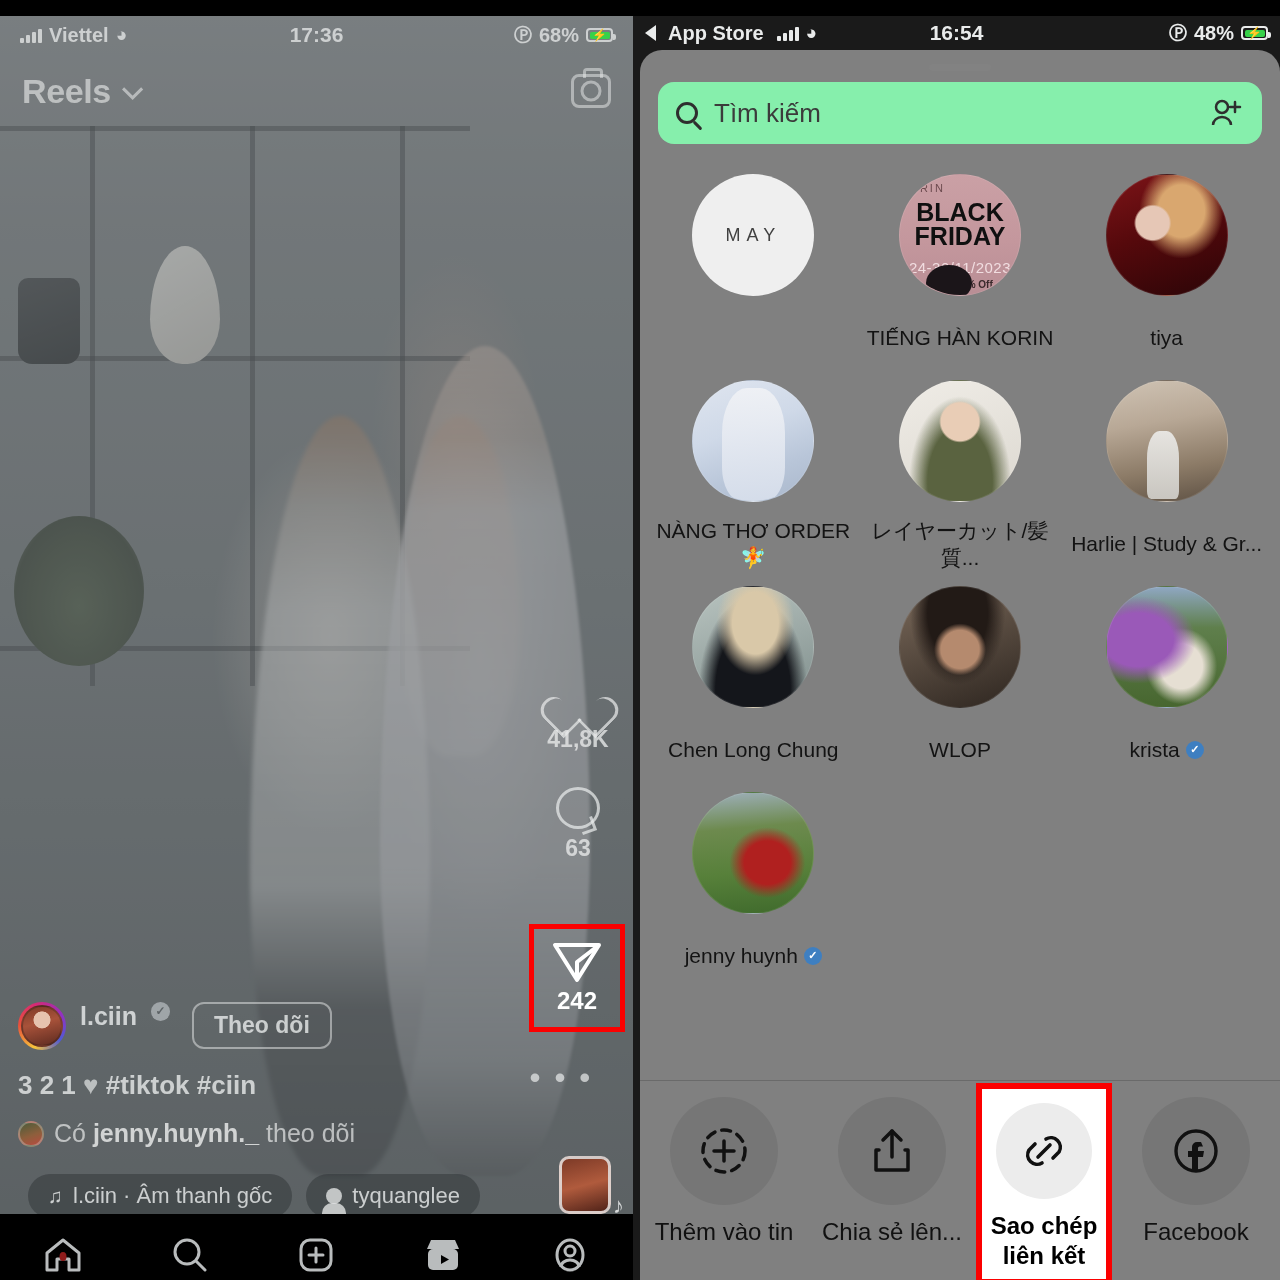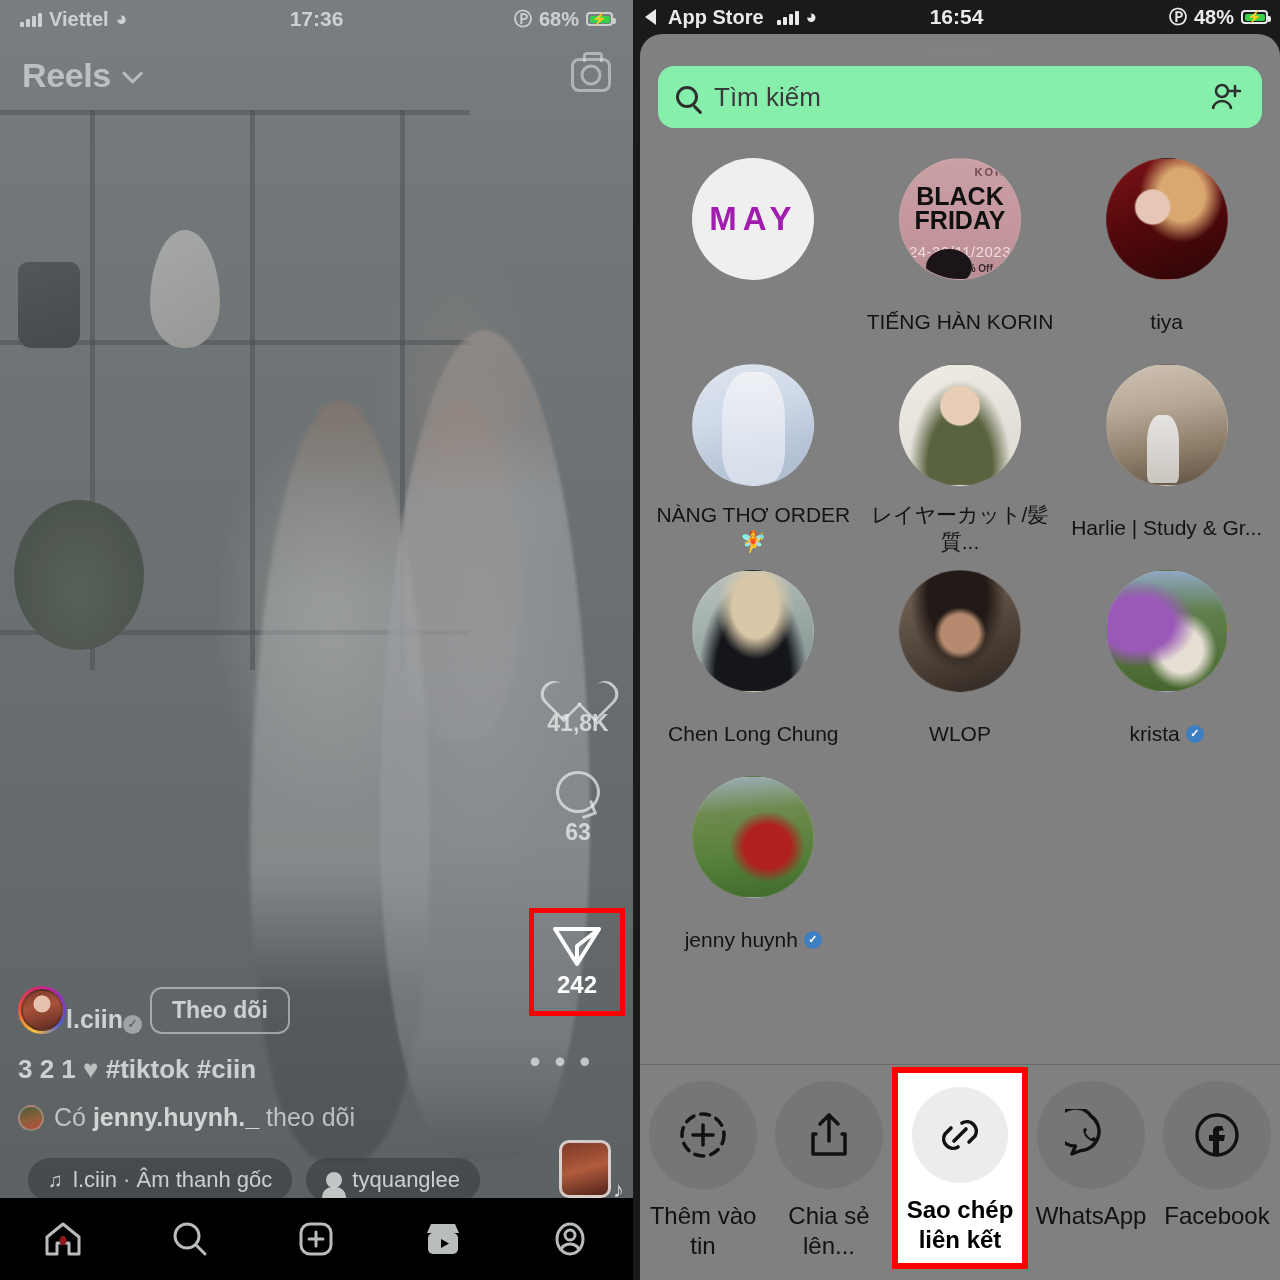--- a/index.html
+++ b/index.html
@@ -2,21 +2,21 @@
 <html><head>
 <meta charset="utf-8">
 <style>
   * { box-sizing: border-box; margin: 0; padding: 0; }
   html, body {
     width: 1280px; height: 1280px;
     background: #000;
     font-family: "Liberation Sans", sans-serif;
     overflow: hidden;
   }
-  #root { position: relative; width: 1280px; height: 936px; display: flex; }
+  #root { position: relative; width: 1280px; height: 936px; display: flex; margin-top: 16px; }
 
   
   .panel-left {
     position: relative;
     width: 633px; height: 1280px;
     background: #0c0d0f;
     overflow: hidden;
   }
   
   .reel-video {
@@ -158,21 +158,21 @@
     display: flex; flex-direction: column; align-items: center; justify-content: center;
   }
   .send-ic { width: 50px; height: 42px; position: relative; }
   .send-ic svg { display: block; }
   .share-count { font-size: 24px; font-weight: 700; color: #ffffff; margin-top: 4px; }
   .dots-ic { position:absolute; right:40px; top:1045px; color: rgba(235,237,237,.7);
     font-size: 30px; letter-spacing: 3px; font-weight: 700; z-index: 6; }
 
   
   .meta { position: absolute; left: 18px; bottom: 148px; right: 110px; z-index: 6; }
-  .meta-row1 { display: flex; align-items: flex-end; }
+  .meta-row1 { display: flex; align-items: flex-start; gap: 14px; }
   .avatar-ring {
     width: 48px; height: 48px; border-radius: 50%; flex: none;
     background: conic-gradient(from 200deg, #f7c43a, #e8503a, #d62976, #962fbf, #4f5bd5, #f7c43a);
     padding: 3px;
   }
   .avatar-ring > span {
     display: block; width: 100%; height: 100%; border-radius: 50%;
     background:
       radial-gradient(circle at 50% 34%, #e6c2ae 0 26%, rgba(230,194,174,0) 28%),
       linear-gradient(165deg, #7d3a27 0%, #a8523a 42%, #5d2b20 100%);
@@ -309,24 +309,24 @@
     padding: 14px 0 8px;
     margin-top: -14px;
     z-index: 5;
     max-width: 136px;
   }
   .action.hl .a-circle { background: #ececec; width: 96px; height: 96px; }
   .action.hl .a-label { font-weight: 700; color: #000; }
 
   
   .av-may { background: #efefef; display:flex; align-items:center; justify-content:center;
-            font-size: 33px; letter-spacing: 6px; color:#a21caf; font-weight: 700; }
+            font-size: 18px; letter-spacing: 6px; color:#404040; font-weight: 400; }
   .av-bf  { background: linear-gradient(180deg,#caa0a5 0%, #c4979d 55%, #b98e95 100%); }
-  .av-bf .bf-k { position:absolute; top:7px; left:0; right:0; text-align:right;
-                 font-size:11px; letter-spacing:2px; color:#6d4b4f;font-weight:bold; }
+  .av-bf .bf-k { position:absolute; top:7px; left:0; right:0; text-align:left;
+                 font-size:11px; letter-spacing:2px; color:#6d4b4f; }
   .av-bf .bf-t { position:absolute; top:26px; left:0; right:0; text-align:center;
                  font-size:25px; line-height:.95; font-weight:700; color:#101010; }
   .av-bf .bf-d { position:absolute; top:84px; left:0; right:0; text-align:center;
                  font-size:15px; color:#f1dde0; letter-spacing:.5px; }
   .av-bf .bf-u { position:absolute; top:104px; left:0; right:0; text-align:center;
                  font-size:10px; color:#3a2a2c; font-weight:700; }
   .av-bf .bf-b { position:absolute; left:26px; bottom:-6px; width:46px; height:36px;
                  background:#1b1519; border-radius:50%; }
   .av-tiya { background: radial-gradient(circle at 38% 40%, #e6c7b6 0 16%, rgba(230,199,182,0) 18%),
                          radial-gradient(ellipse at 62% 30%, #d9a76f 0 22%, rgba(217,167,111,0) 40%),
@@ -658,29 +658,20 @@
           <div class="a-circle">
             <svg width="50" height="50" viewBox="0 0 50 50">
               <path d="M19 31 L31 19" stroke="#111" stroke-width="3.6" stroke-linecap="round"></path>
               <path d="M27 13 a9.5 9.5 0 0 1 13 13 L34 32" stroke="#111" stroke-width="3.6" fill="none" stroke-linecap="round"></path>
               <path d="M23 37 a9.5 9.5 0 0 1 -13 -13 L16 18" stroke="#111" stroke-width="3.6" fill="none" stroke-linecap="round"></path>
             </svg>
           </div>
           <div class="a-label">Sao chép liên kết</div>
         </div>
 
-        <div class="action">
-          <div class="a-circle">
-            <svg width="52" height="52" viewBox="0 0 52 52">
-              <path d="M26 7 a19 19 0 1 0 -15.5 30 L7 45 L16 41.5 A19 19 0 0 0 26 7 Z" fill="none" stroke="#111" stroke-width="3.4" stroke-linejoin="round"></path>
-              <path d="M19 19 q-2 5 3 10 q5 5 10 3 l-2.5 -4 l-4 1.5 q-3 -2.5 -5 -5.5 l1.5 -4 Z" fill="#111"></path>
-            </svg>
-          </div>
-          <div class="a-label">WhatsApp</div>
-        </div>
 
         <div class="action">
           <div class="a-circle">
             <svg width="52" height="52" viewBox="0 0 52 52">
               <circle cx="26" cy="26" r="20" fill="none" stroke="#111" stroke-width="3.4"></circle>
               <path d="M31 17 h-4 a5 5 0 0 0 -5 5 v4 h-4 v6 h4 v14 h6 v-14 h5 l1 -6 h-6 v-3 a1.6 1.6 0 0 1 1.6 -1.6 h3.4 Z" fill="#111"></path>
             </svg>
           </div>
           <div class="a-label">Facebook</div>
         </div>

